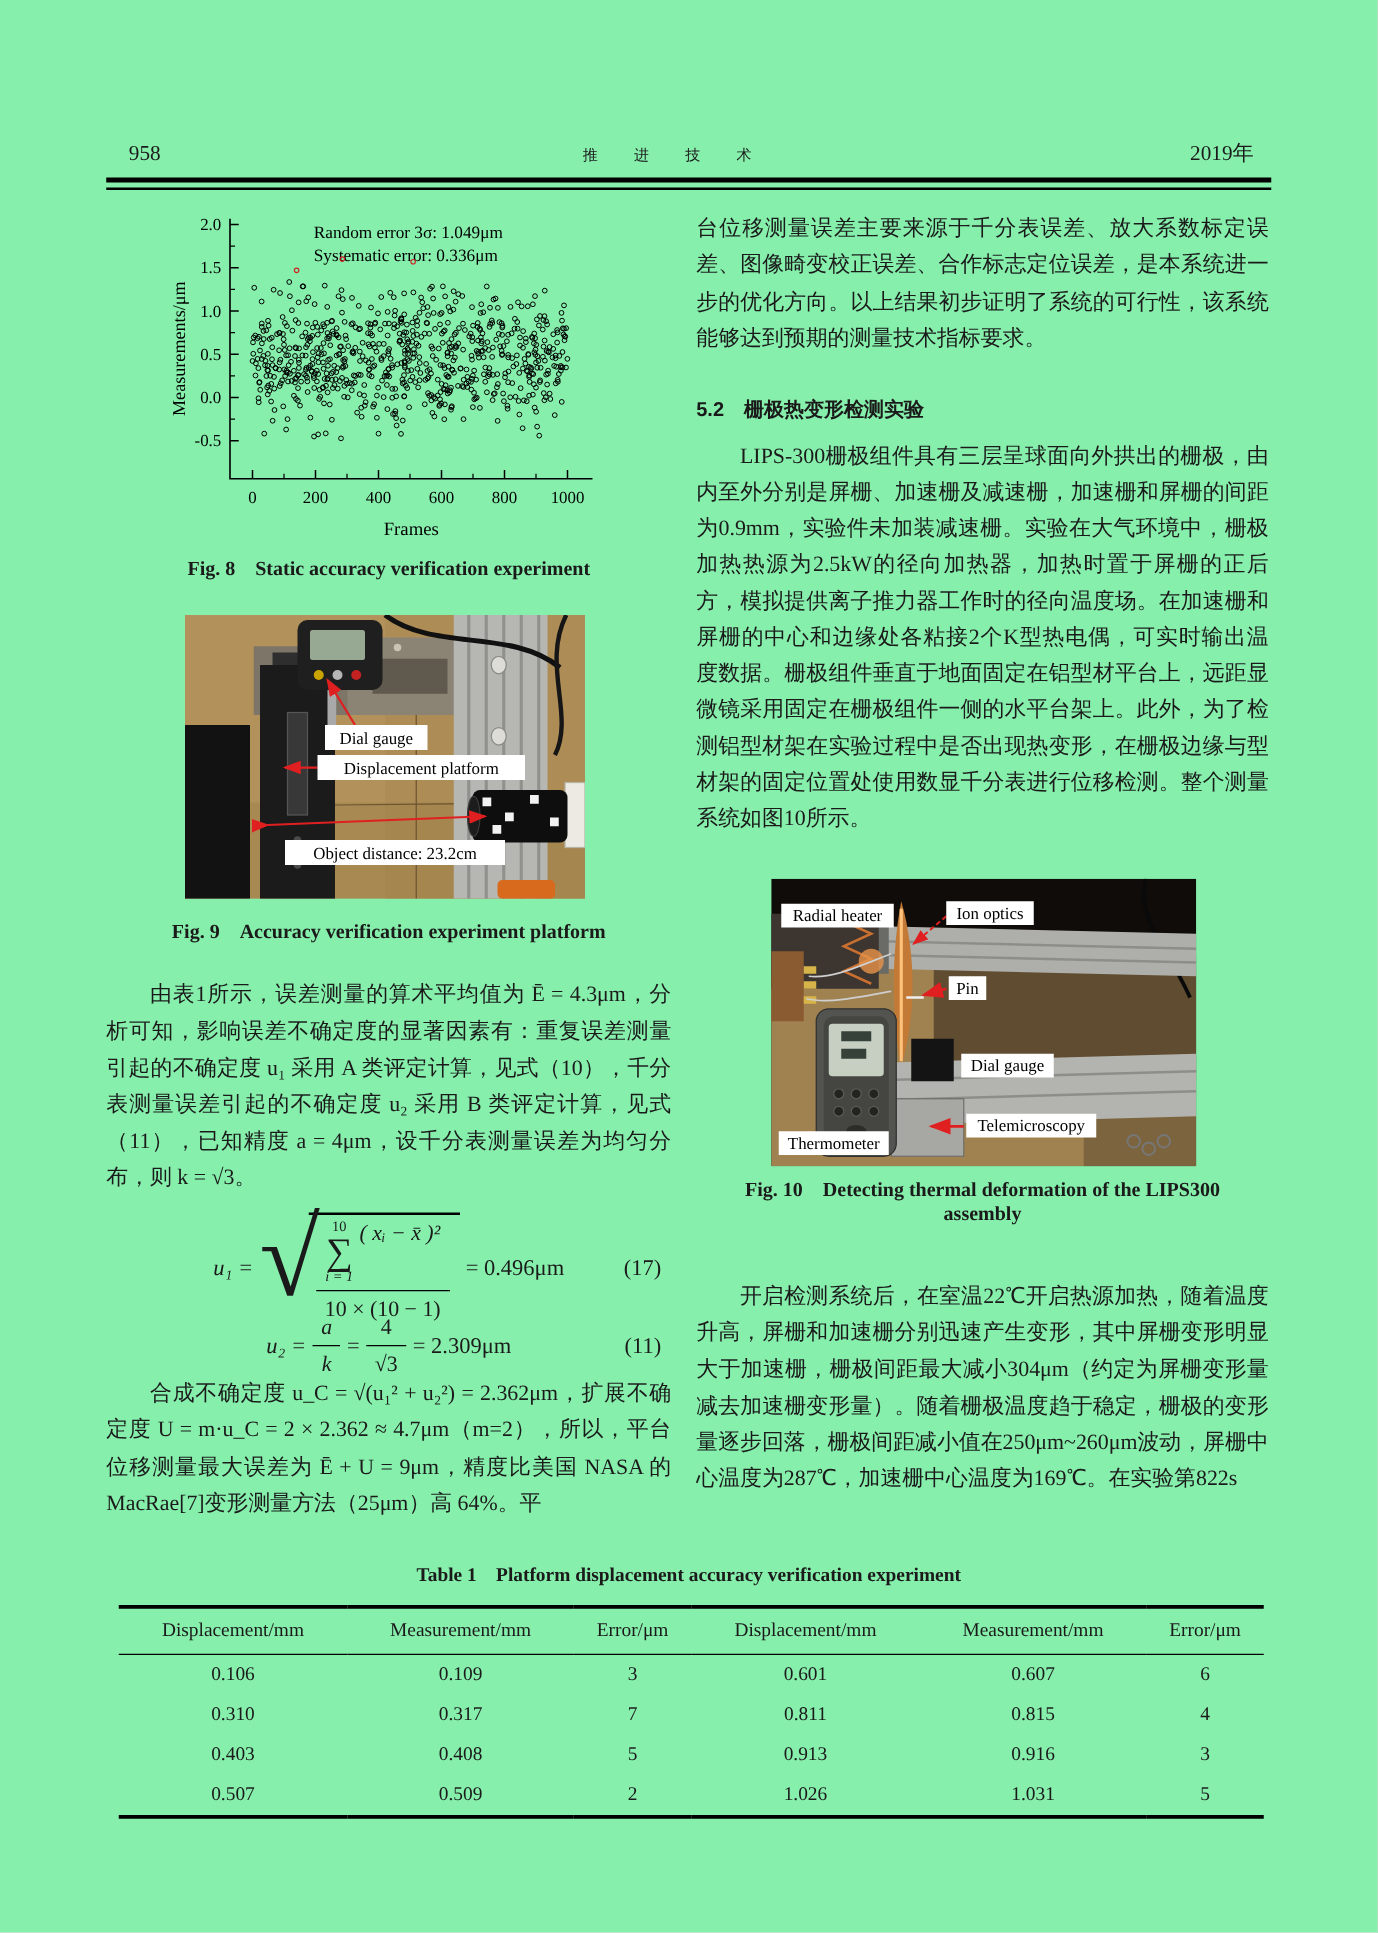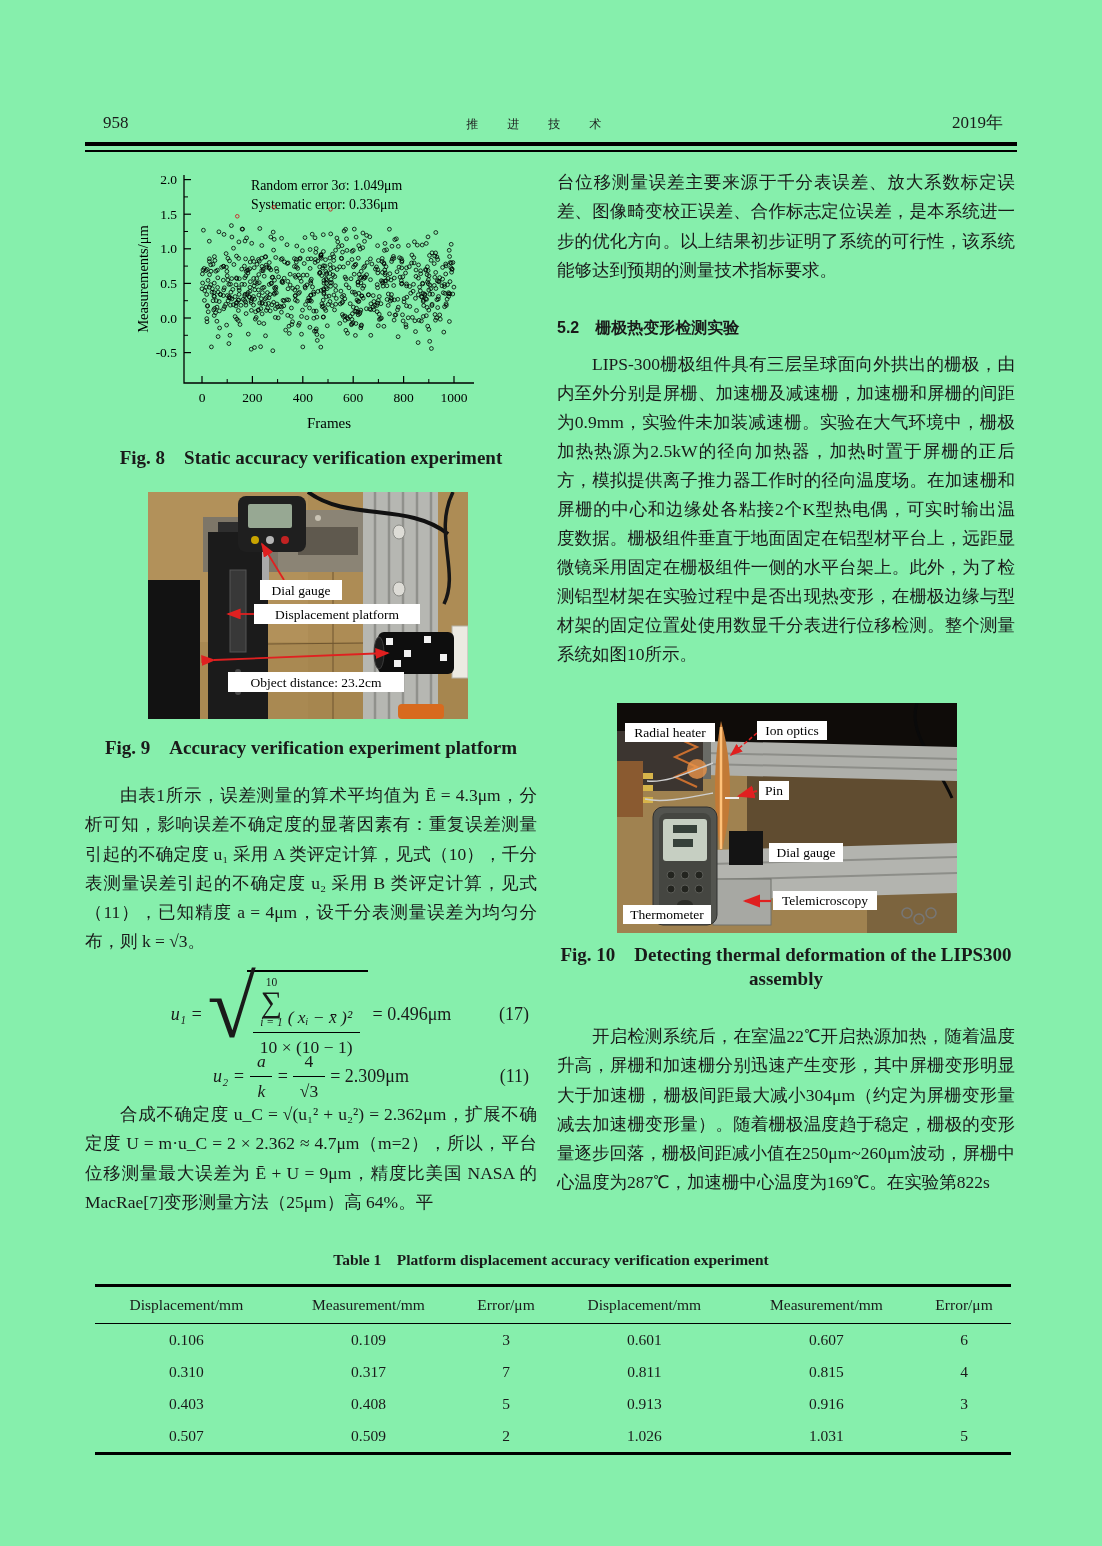--- a/index.html
+++ b/index.html
@@ -19,21 +19,21 @@
   .rule-thick { position:absolute; top:142px; left:85px; width:932px; height:4px; background:#000; }
   .rule-thin  { position:absolute; top:150px; left:85px; width:932px; height:2px; background:#000; }
 
   
   .para {
     position:absolute; font-size:17.5px; line-height:29.3px;
     text-align:justify; text-justify:inter-character;
   }
   .indent { text-indent:35px; }
   .fig-caption {
-    position:absolute; font-weight:bold; font-size:19px; text-align:center;
+    position:absolute; font-weight:bold; font-size:16px; text-align:center;
   }
   .section-heading {
     position:absolute; font-weight:bold; font-size:16px;
     font-family:Liberation Sans, sans-serif;
   }
 
   
   .photo { position:absolute; }
   svg { font-family:"Liberation Serif", serif; display:block; }
   svg text { fill:#000; }
@@ -43,21 +43,21 @@
   .equation {
     position:absolute; display:flex; align-items:center; justify-content:center;
     font-size:18px;
   }
   .equation .var { font-style:italic; }
   .eq-label { position:absolute; right:8px; font-style:normal; }
   .sum { display:inline-flex; flex-direction:column; align-items:center;
          font-size:11.5px; line-height:1.05; margin-right:5px; font-style:normal; }
   .sum .sigma { font-size:30px; line-height:0.95; }
   .frac { display:inline-flex; flex-direction:column; align-items:center; font-size:17.5px; }
-  .frac .num { padding:0 7px 4px; display:flex; align-items:flex-end; }
+  .frac .num { padding:0 7px 4px; display:flex; align-items:flex-start; }
   .frac .den { border-top:1.8px solid #000; padding:4px 7px 0; }
   .radical { display:flex; align-items:center; }
   .rad-sign { font-size:88px; font-weight:200; line-height:0; margin-right:-9px;
               transform:translateY(-6px); font-style:normal; }
   .rad-content { border-top:2px solid #000; padding:4px 8px 0 6px; display:flex; align-items:center; }
   .eq-piece { margin:0 5px; }
 
   
   .table-title {
     position:absolute; top:1250px; left:85px; width:932px; text-align:center;

